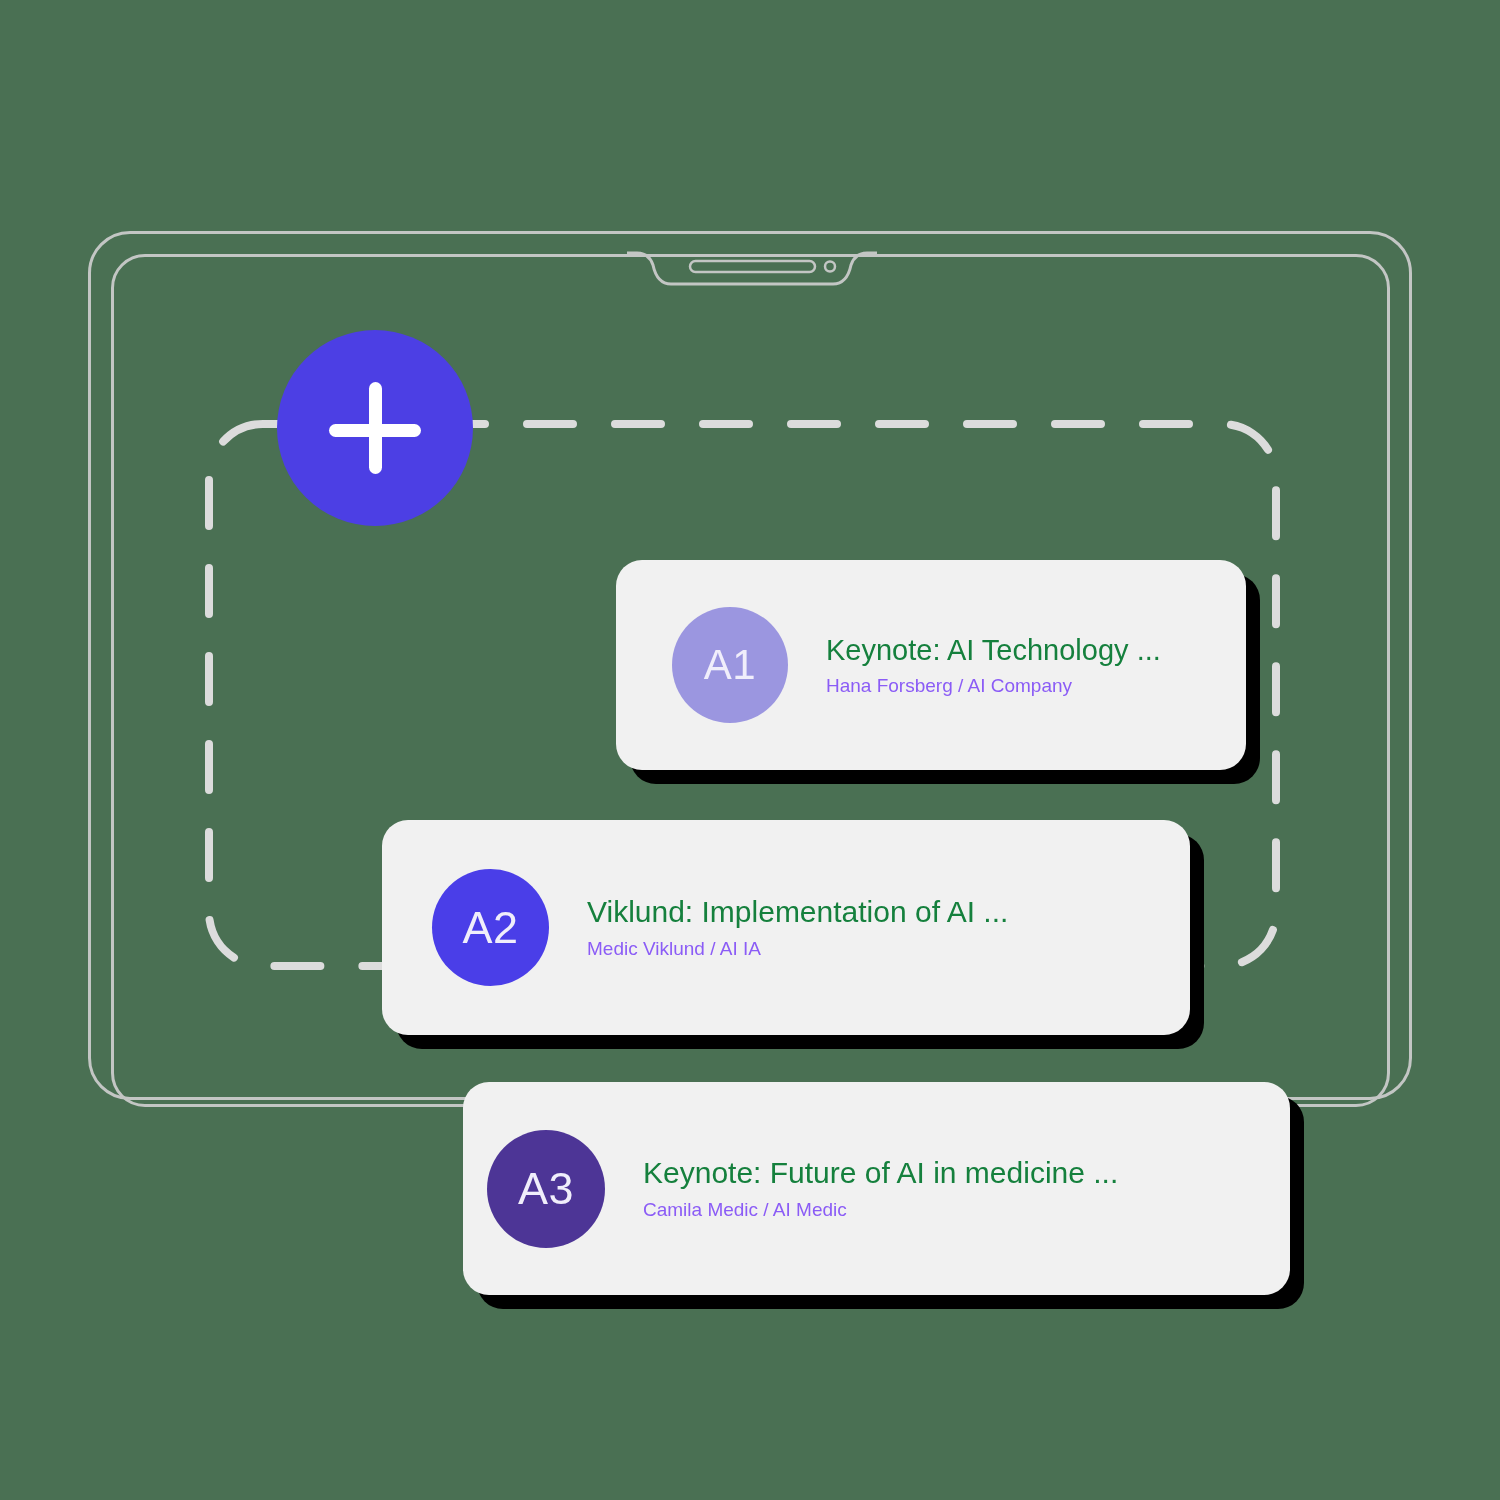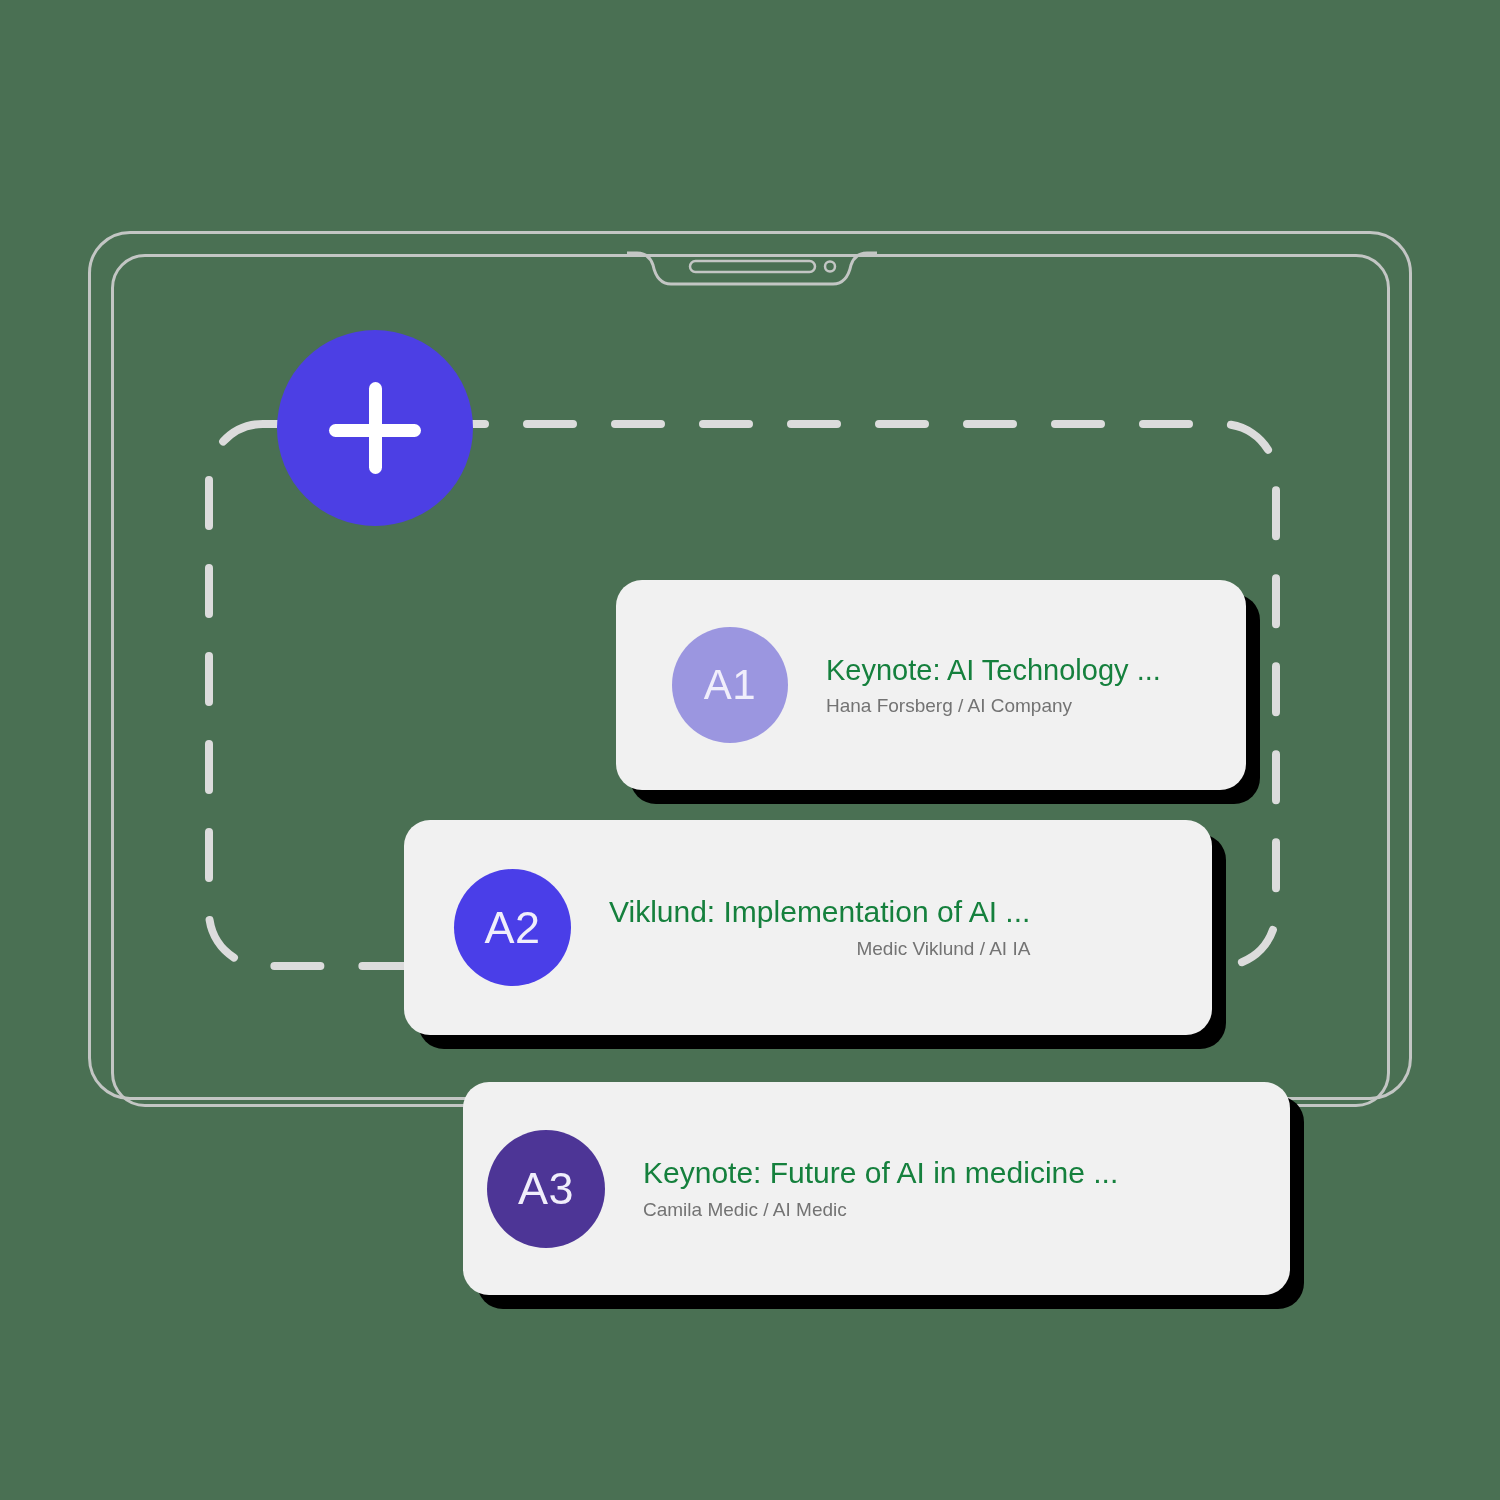--- a/index.html
+++ b/index.html
@@ -105,22 +105,22 @@
   .session-card {
     position: absolute;
     background: #f1f1f1;
     border-radius: 26px;
     display: flex;
     align-items: center;
     box-shadow: 14px 14px 0 0 #000000;
     cursor: pointer;
     box-sizing: border-box;
   }
-  .card-1 { left: 616px; top: 580px;  width: 630px; height: 210px; padding-left: 56px; }
-  .card-2 { left: 404px; top: 820px;  width: 808px; height: 215px; padding-left: 50px; text-align: right; }
+  .card-1 { left: 616px; top: 560px;  width: 630px; height: 210px; padding-left: 56px; }
+  .card-2 { left: 382px; top: 820px;  width: 808px; height: 215px; padding-left: 50px; }
   .card-3 { left: 463px; top: 1082px; width: 827px; height: 213px; padding-left: 24px; }
 
   .avatar {
     flex: 0 0 auto;
     border-radius: 50%;
     display: flex;
     align-items: center;
     justify-content: center;
     color: #f0eefb;
     font-weight: 400;
@@ -137,21 +137,21 @@
   .card-title {
     color: #15803d;
     font-size: 29px;
     line-height: 1.25;
     white-space: nowrap;
   }
   .card-2 .card-title,
   .card-3 .card-title { font-size: 30px; }
 
   .card-subtitle {
-    color: #737373;
+    color: #8b5cf6;
     font-size: 19px;
     line-height: 1.35;
     margin-top: 5px;
     white-space: nowrap;
   }
 </style>
 </head>
 <body style="background: rgb(74, 112, 83);">
 
 <div id="stage">

